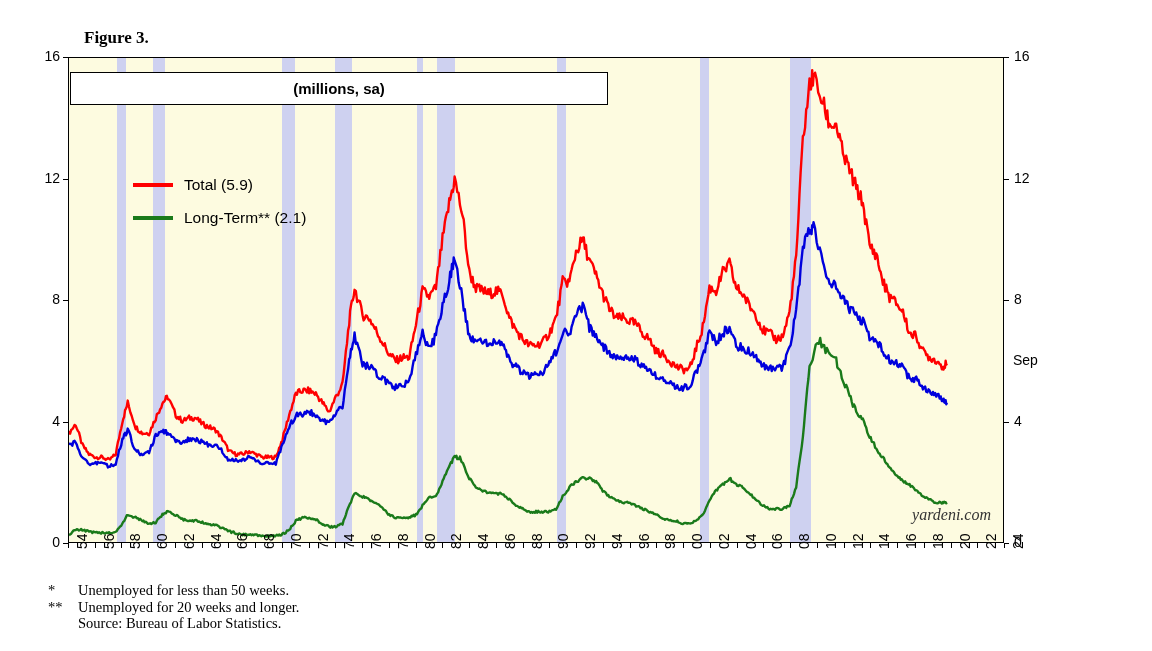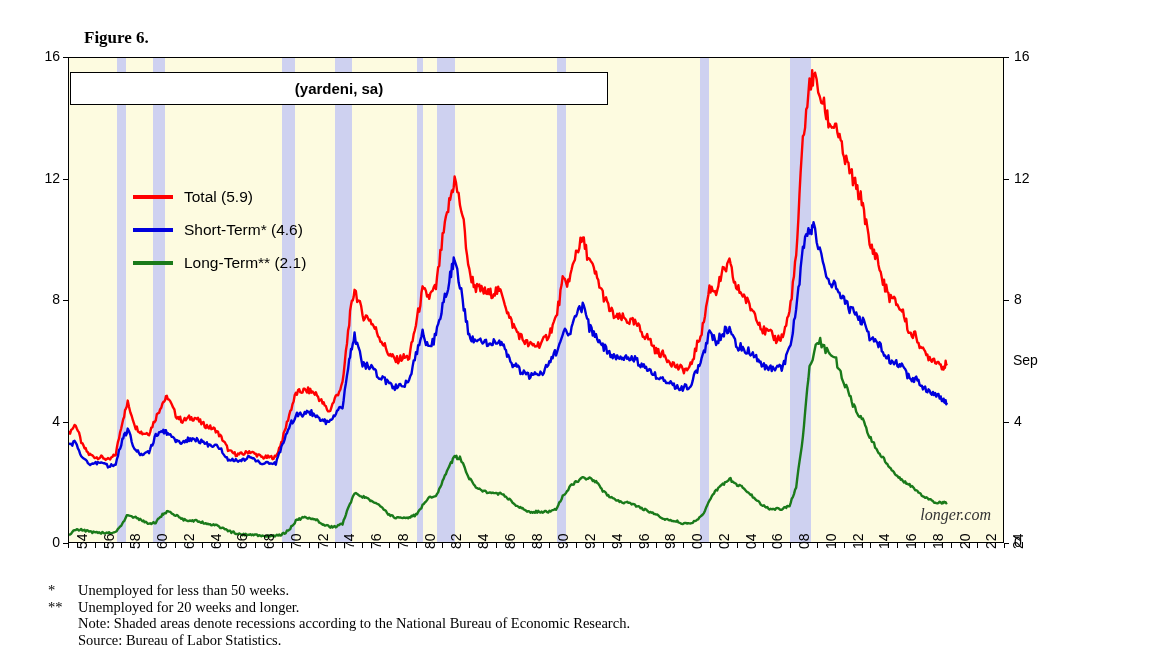--- a/index.html
+++ b/index.html
@@ -61,21 +61,21 @@
   }
   #title-box .t2 {
     font-family: "Liberation Sans", sans-serif;
     font-size: 15px;
     font-weight: bold;
     color: #000;
     margin-top: 1px;
   }
   #legend {
     position: absolute;
-    left: 133px; top: 180px;
+    left: 133px; top: 168px;
     z-index: 5;
   }
   .legend-row {
     display: flex;
     align-items: center;
     height: 33px;
   }
   .legend-swatch {
     width: 40px; height: 4px;
     margin-right: 11px;
@@ -138,54 +138,50 @@
     width: 30px;
     flex: 0 0 30px;
     text-align: left;
     padding-left: 4px;
   }
   .fn-text { flex: 1; }
 </style>
 </head>
 <body>
 
-<div id="figure-label">Figure 6.</div>
+<div id="figure-label">Figure 3.</div>
 
 <div id="plot-area">
   <div id="recession-bands">
       <div class="recession" style="left: 48.1371px; width: 9.36px;"></div>
       <div class="recession" style="left: 84.24px; width: 12.0343px;"></div>
       <div class="recession" style="left: 212.606px; width: 13.3714px;"></div>
       <div class="recession" style="left: 266.091px; width: 17.3829px;"></div>
       <div class="recession" style="left: 347.657px; width: 6.68571px;"></div>
       <div class="recession" style="left: 367.714px; width: 18.72px;"></div>
       <div class="recession" style="left: 488.057px; width: 9.36px;"></div>
       <div class="recession" style="left: 631.131px; width: 9.36px;"></div>
       <div class="recession" style="left: 720.72px; width: 21.3943px;"></div>
     </div>
   <svg class="series" id="series-svg" preserveAspectRatio="none" viewBox="0 0 936 486">
       <polyline points="0.00,374.62 1.11,377.29 2.23,373.32 3.34,372.73 4.46,370.81 5.57,368.41 6.69,369.28 7.80,371.95 8.91,374.43 10.03,375.93 11.14,380.24 12.26,386.68 13.37,386.68 14.49,388.99 15.60,392.08 16.71,391.62 17.83,395.14 18.94,395.83 20.06,398.60 21.17,397.42 22.29,398.71 23.40,398.82 24.51,400.24 25.63,401.81 26.74,401.58 27.86,400.97 28.97,402.82 30.09,402.22 31.20,401.25 32.31,399.13 33.43,400.11 34.54,402.25 35.66,402.27 36.77,403.57 37.89,402.70 39.00,401.73 40.11,402.47 41.23,403.08 42.34,400.97 43.46,400.59 44.57,398.29 45.69,399.10 46.80,399.02 47.91,391.54 49.03,385.48 50.14,382.21 51.26,375.57 52.37,371.89 53.49,366.56 54.38,362.55 55.27,360.58 56.16,353.59 57.05,352.03 57.94,349.89 58.83,343.98 60.17,350.48 61.51,355.97 62.85,359.50 64.18,364.24 65.52,368.26 66.86,372.70 67.97,370.02 69.09,375.01 70.20,375.65 71.31,376.70 72.43,375.16 73.54,377.89 74.66,377.19 75.77,377.48 76.89,377.29 78.00,376.61 79.11,378.22 80.23,378.92 81.34,375.64 82.46,371.11 83.57,370.84 84.69,365.51 85.80,365.69 86.91,363.96 88.03,357.62 89.14,356.79 90.26,356.26 91.37,352.66 92.49,351.26 93.60,347.04 94.49,345.36 95.38,345.14 96.27,343.59 97.17,339.52 98.06,339.20 98.95,342.50 100.29,343.05 101.62,344.82 102.96,347.62 104.30,350.87 105.63,352.93 106.97,360.41 108.09,361.91 109.20,360.51 110.31,362.75 111.43,360.12 112.54,365.76 113.66,366.29 114.77,364.01 115.89,361.37 117.00,363.83 118.11,362.08 119.23,360.79 120.34,359.02 121.46,363.06 122.57,360.69 123.69,363.94 124.80,364.03 125.91,361.47 127.03,361.70 128.14,362.65 129.26,361.24 130.37,365.03 131.49,362.89 132.60,367.74 133.71,366.17 134.83,365.58 135.94,370.58 137.06,371.62 138.17,368.38 139.29,371.06 140.40,372.05 141.51,368.88 142.63,372.75 143.74,372.43 144.86,371.03 145.97,371.74 147.09,375.99 148.20,374.80 149.31,375.13 150.43,379.86 151.54,378.25 152.66,379.71 153.77,384.11 154.89,385.01 156.00,385.58 157.11,387.65 158.23,389.29 159.34,394.56 160.46,393.98 161.57,394.05 162.69,394.19 163.80,396.00 164.91,396.97 166.03,395.83 167.14,399.79 168.26,399.53 169.37,397.10 170.49,397.83 171.60,396.39 172.71,396.17 173.83,397.82 174.94,398.37 176.06,397.56 177.17,394.78 178.29,395.69 179.40,397.07 180.51,394.81 181.63,396.67 182.74,396.07 183.86,395.50 184.97,395.93 186.09,397.39 187.20,397.24 188.31,400.26 189.43,398.08 190.54,398.05 191.66,398.80 192.77,400.45 193.89,400.45 195.00,402.14 196.11,401.37 197.23,399.18 198.34,401.53 199.46,399.18 200.57,401.08 201.69,400.20 202.80,399.72 203.91,402.82 205.03,402.51 206.14,399.43 207.26,400.12 208.37,398.08 209.49,396.33 210.60,391.38 211.71,390.17 212.83,385.48 213.94,384.57 215.06,376.44 216.17,374.00 217.29,371.56 218.40,364.98 219.51,364.33 220.63,358.61 221.74,354.40 222.86,353.27 223.97,347.66 225.09,345.05 226.20,338.35 227.31,336.25 228.43,338.17 229.54,333.60 230.66,332.52 231.77,335.64 232.89,336.15 234.00,336.04 235.11,332.01 236.23,332.14 237.34,333.52 238.46,335.95 239.57,330.84 240.69,336.70 241.80,332.20 242.91,336.05 244.03,334.81 245.14,336.23 246.26,338.04 247.37,335.61 248.49,338.83 249.60,340.22 250.71,344.43 251.83,343.25 252.94,342.68 254.06,346.92 255.17,345.67 256.29,348.96 257.40,349.45 258.51,352.96 259.63,354.78 260.74,354.79 261.86,354.41 262.97,350.87 264.09,347.02 265.20,345.89 266.31,341.67 267.43,338.89 268.54,338.23 269.66,338.71 270.77,335.10 271.89,333.15 273.00,328.39 274.11,324.98 275.23,317.10 276.34,306.13 277.46,293.95 278.57,287.11 279.69,273.48 280.80,268.72 281.69,253.82 282.58,248.37 283.47,243.77 284.37,243.54 285.26,239.85 286.15,232.77 287.49,234.14 288.82,245.06 290.16,243.44 291.50,244.14 292.83,249.34 294.17,258.30 295.29,263.51 296.40,261.66 297.51,258.54 298.63,258.90 299.74,261.69 300.86,263.67 301.97,262.90 303.09,267.40 304.20,267.18 305.31,269.39 306.43,271.87 307.54,270.43 308.66,276.03 309.77,279.70 310.89,280.53 312.00,284.90 313.11,284.85 314.23,287.52 315.34,288.78 316.46,286.36 317.57,291.33 318.69,295.01 319.80,297.87 320.91,298.76 322.03,297.15 323.14,299.54 324.26,297.48 325.37,299.86 326.49,302.22 327.60,305.28 328.71,299.32 329.83,306.52 330.94,303.91 332.06,298.64 333.17,304.01 334.29,302.34 335.40,297.51 336.51,301.06 337.63,300.16 338.74,299.02 339.86,302.95 340.97,302.02 342.09,293.21 343.20,285.75 344.31,284.47 345.43,277.32 346.54,273.62 347.66,268.59 348.77,260.43 349.89,251.58 351.00,254.76 352.11,248.87 353.23,235.40 354.34,229.25 355.46,231.41 356.57,231.23 357.69,233.84 358.80,239.58 359.91,237.90 361.03,241.88 362.14,236.09 363.26,234.49 364.37,233.72 365.49,230.34 366.60,228.04 367.71,232.10 368.83,219.68 369.94,210.21 371.06,208.86 372.17,192.72 373.29,192.61 374.40,175.86 375.51,175.41 376.63,164.73 377.74,158.92 378.86,154.85 379.97,154.78 381.09,140.67 381.98,142.45 382.87,137.29 383.76,132.89 384.65,134.50 385.54,129.69 386.43,119.05 387.77,124.72 389.11,134.68 390.45,135.38 391.78,147.67 393.12,154.01 394.46,158.85 395.57,162.16 396.69,173.91 397.80,190.78 398.91,197.98 400.03,207.50 401.14,211.54 402.26,218.24 403.37,225.33 404.49,219.85 405.60,230.03 406.71,228.24 407.83,234.91 408.94,226.92 410.06,228.94 411.17,227.45 412.29,234.22 413.40,228.96 414.51,232.63 415.63,236.57 416.74,230.32 417.86,236.37 418.97,236.91 420.09,232.20 421.20,237.22 422.31,231.66 423.43,241.13 424.54,240.51 425.66,237.24 426.77,238.58 427.89,230.39 429.00,236.71 430.11,229.64 431.23,233.69 432.34,232.30 433.46,236.04 434.57,240.04 435.69,243.94 436.80,248.12 437.91,251.70 439.03,256.38 440.14,255.64 441.26,260.82 442.37,260.13 443.49,262.88 444.60,270.85 445.71,267.14 446.83,270.63 447.94,272.34 449.06,275.24 450.17,275.58 451.29,282.24 452.40,277.00 453.51,277.68 454.63,283.08 455.74,284.68 456.86,287.18 457.97,283.26 459.09,283.27 460.20,289.38 461.31,287.39 462.43,285.27 463.54,286.29 464.66,288.34 465.77,287.32 466.89,289.78 468.00,289.47 469.11,289.47 470.23,285.52 471.34,291.06 472.46,288.00 473.57,285.10 474.69,282.46 475.80,279.73 476.91,279.83 478.03,278.07 479.14,283.37 480.26,281.53 481.37,278.78 482.49,271.62 483.60,275.74 484.71,268.00 485.83,264.93 486.94,261.61 488.06,259.09 489.17,257.89 490.29,244.77 491.40,248.04 492.51,233.06 493.63,228.02 494.74,219.16 495.86,221.02 496.97,221.85 498.09,225.53 499.20,229.60 500.31,222.42 501.43,224.16 502.54,216.83 503.66,212.35 504.77,207.40 505.89,204.84 507.00,202.70 508.11,193.39 509.23,193.65 510.34,195.07 511.46,190.91 512.57,180.32 513.69,184.72 514.80,180.49 515.91,180.18 517.03,191.62 518.14,187.79 519.26,202.64 520.37,200.98 521.49,201.36 522.60,203.50 523.71,205.06 524.83,206.83 525.94,210.14 527.06,216.39 528.17,214.38 529.29,220.86 530.40,222.83 531.51,230.62 532.63,230.92 533.74,231.70 534.86,233.70 535.97,244.51 537.09,241.99 538.20,240.26 539.31,244.35 540.43,246.48 541.54,254.14 542.66,253.90 543.77,250.81 544.89,253.81 546.00,261.11 547.11,259.73 548.23,260.05 549.34,256.84 550.46,261.88 551.57,256.53 552.69,260.52 553.80,263.18 554.91,256.48 556.03,260.59 557.14,261.48 558.26,262.84 559.37,265.88 560.49,265.88 561.60,267.06 562.71,261.67 563.83,261.95 564.94,261.16 566.06,267.58 567.17,262.70 568.29,265.96 569.40,268.91 570.51,266.49 571.63,268.19 572.74,274.31 573.86,275.10 574.97,279.95 576.09,279.89 577.20,282.19 578.31,279.88 579.43,277.13 580.54,282.55 581.66,282.42 582.77,282.14 583.89,288.36 585.00,289.24 586.11,288.89 587.23,296.58 588.34,291.06 589.46,296.53 590.57,292.24 591.69,299.87 592.80,300.28 593.91,295.70 595.03,293.67 596.14,299.64 597.26,298.78 598.37,302.02 599.49,305.33 600.60,303.87 601.71,305.20 602.83,308.16 603.94,309.73 605.06,305.55 606.17,305.97 607.29,310.09 608.40,310.76 609.51,307.90 610.63,312.87 611.74,311.00 612.86,308.05 613.97,309.36 615.09,312.50 616.20,316.58 617.31,312.15 618.43,311.81 619.54,313.52 620.66,311.73 621.77,309.93 622.89,305.62 624.00,307.31 625.11,303.01 626.23,302.02 627.34,291.97 628.46,294.22 629.57,283.79 630.69,284.90 631.80,284.09 632.91,279.54 634.03,277.96 635.14,266.28 636.26,265.20 637.37,259.24 638.49,249.47 639.60,243.95 640.71,237.99 641.83,228.39 642.94,235.55 644.06,229.66 645.17,233.91 646.29,234.47 647.40,234.06 648.51,238.02 649.63,233.35 650.74,229.12 651.86,219.94 652.97,223.89 654.09,216.58 655.20,209.84 656.31,210.32 657.43,212.54 658.54,214.22 659.66,206.25 660.77,203.91 661.89,201.43 663.00,206.63 664.11,209.88 665.23,220.25 666.34,225.43 667.46,224.85 668.57,231.22 669.69,232.52 670.80,228.21 671.91,235.81 673.03,235.30 674.14,237.51 675.26,239.55 676.37,237.51 677.49,240.24 678.60,246.02 679.71,240.60 680.83,243.61 681.94,247.00 683.06,253.46 684.17,252.41 685.29,253.93 686.40,254.81 687.51,257.18 688.63,262.92 689.74,265.30 690.86,267.83 691.97,265.97 693.09,272.44 694.20,272.53 695.31,276.46 696.43,269.64 697.54,277.59 698.66,271.69 699.77,272.40 700.89,273.94 702.00,273.44 703.11,272.89 704.23,273.95 705.34,278.61 706.46,283.16 707.57,279.02 708.69,286.25 709.80,283.80 710.91,278.93 712.03,282.96 713.14,283.90 714.26,277.52 715.37,280.24 716.49,276.25 717.60,269.99 718.71,268.85 719.83,260.66 720.94,259.14 722.06,254.20 723.17,244.08 724.29,241.97 725.40,224.76 726.51,219.41 727.63,204.28 728.74,198.05 729.86,181.18 730.97,161.06 732.09,135.72 733.20,114.61 734.31,97.16 735.43,78.56 736.54,76.99 737.66,70.14 738.77,51.56 739.89,49.36 741.00,35.05 742.11,20.54 742.78,24.04 743.45,31.71 744.12,27.79 744.79,12.16 745.46,27.72 746.13,18.55 747.69,14.71 749.25,21.38 750.81,34.68 752.37,38.68 753.93,45.28 755.49,45.67 756.60,39.90 757.71,54.26 758.83,61.43 759.94,52.74 761.06,69.74 762.17,66.07 763.29,68.22 764.40,69.97 765.51,69.58 766.63,70.08 767.74,65.98 768.86,66.06 769.97,74.67 771.09,79.57 772.20,76.25 773.31,82.50 774.43,83.74 775.54,96.03 776.66,99.24 777.77,106.58 778.89,98.01 780.00,103.93 781.11,105.13 782.23,115.79 783.34,112.54 784.46,111.64 785.57,127.71 786.69,120.83 787.80,120.21 788.91,131.47 790.03,127.64 791.14,141.86 792.26,141.54 793.37,133.86 794.49,147.80 795.60,145.69 796.71,152.52 797.83,166.82 798.94,162.09 800.06,169.87 801.17,176.92 802.29,187.52 803.40,190.94 804.51,187.40 805.63,196.64 806.74,192.40 807.86,201.79 808.97,196.11 810.09,198.59 811.20,207.82 812.31,212.89 813.43,214.75 814.54,220.57 815.66,227.71 816.77,222.56 817.89,234.55 819.00,227.58 820.11,234.74 821.23,236.00 822.34,245.03 823.46,237.92 824.57,240.83 825.69,241.18 826.80,239.67 827.91,241.32 829.03,248.01 830.14,247.59 831.26,249.94 832.37,252.72 833.49,252.62 834.60,254.52 835.71,252.57 836.83,260.12 837.94,264.49 839.06,261.76 840.17,272.98 841.29,275.92 842.40,275.75 843.51,275.72 844.63,279.66 845.74,281.07 846.86,275.07 847.97,274.53 849.09,280.32 850.20,285.77 851.31,286.01 852.43,291.26 853.54,290.00 854.66,291.19 855.77,290.75 856.89,292.77 858.00,294.63 859.11,298.26 860.23,297.67 861.34,303.46 862.46,300.19 863.57,303.54 864.69,305.04 865.80,302.31 866.91,301.86 868.03,306.46 869.14,306.99 870.26,305.16 871.37,305.20 872.49,307.62 873.60,307.80 874.71,312.61 875.83,310.23 876.50,312.89 877.17,309.62 877.83,311.09 878.50,304.00 879.17,307.95 879.84,306.79" fill="none" stroke="#ff0000" stroke-width="2.4" stroke-linejoin="round"></polyline>
       <polyline points="0.00,386.94 1.11,387.68 2.23,387.38 3.34,389.37 4.46,384.89 5.57,384.39 6.69,386.27 7.80,388.15 8.91,392.02 10.03,393.99 11.14,397.57 12.26,399.92 13.37,401.08 14.49,402.09 15.60,402.62 16.71,403.38 17.83,404.45 18.94,406.85 20.06,407.86 21.17,408.73 22.29,407.73 23.40,407.18 24.51,407.39 25.63,406.84 26.74,405.62 27.86,408.05 28.97,405.75 30.09,406.20 31.20,406.52 32.31,406.00 33.43,406.44 34.54,406.97 35.66,406.90 36.77,407.69 37.89,407.69 39.00,411.15 40.11,410.45 41.23,410.58 42.34,407.79 43.46,409.33 44.57,409.67 45.69,408.29 46.80,408.40 47.91,403.05 49.03,399.84 50.14,393.42 51.26,392.32 52.37,388.93 53.49,382.24 54.38,382.05 55.27,377.74 56.16,376.38 57.05,378.95 57.94,376.98 58.83,372.09 60.17,374.77 61.51,378.38 62.85,385.59 64.18,389.89 65.52,392.41 66.86,393.61 67.97,395.14 69.09,394.00 70.20,397.08 71.31,398.76 72.43,397.28 73.54,398.76 74.66,398.25 75.77,396.95 76.89,396.02 78.00,395.65 79.11,394.80 80.23,396.77 81.34,392.94 82.46,388.62 83.57,389.02 84.69,386.41 85.80,380.24 86.91,377.44 88.03,379.41 89.14,378.78 90.26,375.69 91.37,375.61 92.49,374.67 93.60,375.63 94.49,373.37 95.38,376.97 96.27,373.68 97.17,373.70 98.06,378.29 98.95,376.60 100.29,378.18 101.62,377.76 102.96,380.49 104.30,380.50 105.63,382.07 106.97,385.69 108.09,383.62 109.20,384.77 110.31,384.46 111.43,386.90 112.54,387.39 113.66,386.00 114.77,384.50 115.89,385.97 117.00,383.94 118.11,385.49 119.23,381.11 120.34,384.70 121.46,381.93 122.57,384.48 123.69,381.88 124.80,382.15 125.91,383.14 127.03,384.87 128.14,381.63 129.26,383.68 130.37,386.26 131.49,386.82 132.60,383.25 133.71,385.31 134.83,385.07 135.94,387.41 137.06,387.27 138.17,385.89 139.29,390.11 140.40,387.91 141.51,388.19 142.63,389.64 143.74,390.45 144.86,389.93 145.97,388.54 147.09,388.17 148.20,388.54 149.31,390.69 150.43,392.51 151.54,392.36 152.66,392.16 153.77,396.52 154.89,398.02 156.00,399.56 157.11,401.01 158.23,400.79 159.34,404.19 160.46,403.30 161.57,404.18 162.69,404.04 163.80,402.32 164.91,404.79 166.03,404.65 167.14,402.73 168.26,404.13 169.37,405.39 170.49,404.52 171.60,403.81 172.71,404.85 173.83,402.57 174.94,402.28 176.06,404.31 177.17,403.22 178.29,402.38 179.40,399.92 180.51,399.79 181.63,401.16 182.74,401.19 183.86,402.10 184.97,401.81 186.09,402.93 187.20,405.04 188.31,404.82 189.43,404.21 190.54,405.67 191.66,407.21 192.77,407.68 193.89,407.86 195.00,407.44 196.11,407.17 197.23,405.95 198.34,405.71 199.46,405.93 200.57,407.40 201.69,407.20 202.80,407.16 203.91,407.63 205.03,407.28 206.14,406.01 207.26,408.44 208.37,403.01 209.49,399.94 210.60,396.30 211.71,395.80 212.83,390.00 213.94,387.64 215.06,386.26 216.17,382.95 217.29,378.03 218.40,377.03 219.51,373.45 220.63,371.55 221.74,367.99 222.86,363.96 223.97,366.95 225.09,365.17 226.20,362.85 227.31,359.45 228.43,356.07 229.54,359.70 230.66,357.11 231.77,356.04 232.89,358.44 234.00,360.08 235.11,358.40 236.23,355.41 237.34,357.17 238.46,354.27 239.57,355.63 240.69,355.10 241.80,358.25 242.91,353.63 244.03,359.55 245.14,356.99 246.26,358.88 247.37,360.60 248.49,358.96 249.60,360.71 250.71,361.26 251.83,364.36 252.94,364.12 254.06,362.97 255.17,364.50 256.29,362.87 257.40,367.54 258.51,364.11 259.63,365.38 260.74,365.26 261.86,363.26 262.97,363.21 264.09,362.34 265.20,359.02 266.31,359.69 267.43,357.72 268.54,354.31 269.66,353.53 270.77,350.84 271.89,350.38 273.00,351.36 274.11,351.84 275.23,343.63 276.34,333.23 277.46,326.82 278.57,318.93 279.69,312.30 280.80,302.33 281.69,300.72 282.58,292.24 283.47,292.50 284.37,287.13 285.26,284.24 286.15,275.64 287.49,286.96 288.82,285.92 290.16,290.70 291.50,294.42 292.83,302.56 294.17,309.76 295.29,305.47 296.40,307.65 297.51,311.97 298.63,305.98 299.74,309.86 300.86,312.38 301.97,311.10 303.09,308.29 304.20,310.19 305.31,312.55 306.43,312.30 307.54,313.53 308.66,320.10 309.77,321.00 310.89,322.25 312.00,321.97 313.11,322.73 314.23,319.66 315.34,320.66 316.46,320.77 317.57,327.50 318.69,323.04 319.80,324.61 320.91,326.57 322.03,326.07 323.14,327.37 324.26,331.56 325.37,330.24 326.49,333.29 327.60,327.74 328.71,331.59 329.83,330.23 330.94,327.56 332.06,327.33 333.17,329.38 334.29,329.78 335.40,329.71 336.51,330.15 337.63,324.12 338.74,325.79 339.86,325.42 340.97,322.76 342.09,319.20 343.20,317.27 344.31,309.90 345.43,303.77 346.54,303.57 347.66,295.39 348.77,297.31 349.89,288.32 351.00,288.34 352.11,283.28 353.23,279.45 354.34,272.78 355.46,279.27 356.57,283.33 357.69,288.16 358.80,285.38 359.91,288.98 361.03,289.02 362.14,289.14 363.26,289.35 364.37,282.08 365.49,287.78 366.60,277.01 367.71,278.23 368.83,269.95 369.94,267.24 371.06,263.12 372.17,261.90 373.29,256.88 374.40,245.91 375.51,245.00 376.63,236.64 377.74,239.74 378.86,236.60 379.97,232.46 381.09,225.04 381.98,214.67 382.87,219.97 383.76,206.91 384.65,212.01 385.54,200.31 386.43,203.56 387.77,207.58 389.11,211.73 390.45,225.23 391.78,231.50 393.12,231.19 394.46,242.16 395.57,253.58 396.69,252.29 397.80,264.95 398.91,264.38 400.03,277.37 401.14,277.16 402.26,281.85 403.37,284.48 404.49,279.67 405.60,285.59 406.71,282.63 407.83,283.82 408.94,284.39 410.06,283.13 411.17,282.75 412.29,281.76 413.40,285.03 414.51,286.77 415.63,285.65 416.74,283.34 417.86,282.94 418.97,289.19 420.09,288.72 421.20,286.83 422.31,286.53 423.43,288.15 424.54,288.23 425.66,282.44 426.77,284.55 427.89,286.78 429.00,286.84 430.11,285.81 431.23,283.67 432.34,288.30 433.46,285.25 434.57,288.40 435.69,287.66 436.80,292.18 437.91,293.29 439.03,299.94 440.14,298.00 441.26,300.60 442.37,304.96 443.49,306.20 444.60,310.43 445.71,308.29 446.83,309.20 447.94,306.77 449.06,310.00 450.17,308.80 451.29,310.71 452.40,317.32 453.51,316.25 454.63,317.40 455.74,313.77 456.86,315.48 457.97,317.63 459.09,315.98 460.20,316.45 461.31,322.10 462.43,320.76 463.54,316.42 464.66,318.12 465.77,317.88 466.89,315.54 468.00,317.45 469.11,317.37 470.23,318.35 471.34,318.36 472.46,314.85 473.57,316.50 474.69,318.30 475.80,316.50 476.91,312.09 478.03,308.23 479.14,309.93 480.26,308.61 481.37,304.41 482.49,305.49 483.60,300.29 484.71,301.51 485.83,296.35 486.94,293.35 488.06,298.70 489.17,295.18 490.29,291.05 491.40,287.25 492.51,284.66 493.63,281.26 494.74,277.93 495.86,274.34 496.97,271.83 498.09,273.43 499.20,276.24 500.31,278.52 501.43,277.07 502.54,277.27 503.66,269.99 504.77,266.43 505.89,262.52 507.00,259.29 508.11,259.52 509.23,256.39 510.34,251.48 511.46,249.18 512.57,252.21 513.69,255.26 514.80,245.79 515.91,248.55 517.03,252.49 518.14,257.82 519.26,261.70 520.37,262.60 521.49,274.95 522.60,268.18 523.71,270.74 524.83,278.77 525.94,274.43 527.06,280.05 528.17,277.35 529.29,282.39 530.40,285.35 531.51,283.34 532.63,286.29 533.74,288.09 534.86,286.66 535.97,293.97 537.09,287.88 538.20,289.75 539.31,296.82 540.43,294.83 541.54,294.24 542.66,300.21 543.77,298.30 544.89,301.49 546.00,297.32 547.11,299.47 548.23,302.61 549.34,298.55 550.46,301.28 551.57,301.96 552.69,299.72 553.80,302.40 554.91,301.05 556.03,303.11 557.14,299.98 558.26,298.58 559.37,302.05 560.49,300.73 561.60,303.61 562.71,303.23 563.83,299.49 564.94,302.90 566.06,304.65 567.17,299.40 568.29,302.51 569.40,301.40 570.51,308.84 571.63,308.49 572.74,310.45 573.86,306.81 574.97,309.88 576.09,307.63 577.20,311.10 578.31,310.09 579.43,314.08 580.54,313.79 581.66,312.33 582.77,312.85 583.89,316.94 585.00,318.18 586.11,318.17 587.23,315.61 588.34,322.05 589.46,321.51 590.57,322.11 591.69,322.53 592.80,320.89 593.91,321.39 595.03,320.68 596.14,324.16 597.26,323.77 598.37,326.46 599.49,326.33 600.60,326.27 601.71,326.70 602.83,324.51 603.94,326.26 605.06,328.42 606.17,326.92 607.29,332.14 608.40,331.48 609.51,328.51 610.63,331.77 611.74,333.41 612.86,332.95 613.97,329.62 615.09,334.13 616.20,330.72 617.31,327.70 618.43,328.22 619.54,332.64 620.66,332.51 621.77,330.96 622.89,329.97 624.00,327.95 625.11,323.75 626.23,318.08 627.34,315.03 628.46,313.84 629.57,316.11 630.69,308.43 631.80,309.16 632.91,306.13 634.03,301.09 635.14,297.28 636.26,293.76 637.37,295.39 638.49,286.07 639.60,286.45 640.71,276.34 641.83,273.53 642.94,275.26 644.06,276.94 645.17,283.10 646.29,278.34 647.40,283.20 648.51,288.17 649.63,284.76 650.74,286.23 651.86,276.92 652.97,283.33 654.09,278.45 655.20,277.31 656.31,279.55 657.43,269.82 658.54,270.60 659.66,276.38 660.77,275.77 661.89,269.97 663.00,273.89 664.11,277.47 665.23,278.09 666.34,280.39 667.46,282.27 668.57,289.98 669.69,290.83 670.80,293.72 671.91,292.61 673.03,286.30 674.14,293.73 675.26,290.18 676.37,292.57 677.49,295.85 678.60,296.82 679.71,296.50 680.83,290.65 681.94,297.32 683.06,298.67 684.17,297.62 685.29,295.53 686.40,300.41 687.51,299.73 688.63,298.28 689.74,304.63 690.86,302.77 691.97,305.44 693.09,304.84 694.20,309.74 695.31,308.95 696.43,306.57 697.54,312.70 698.66,308.55 699.77,311.08 700.89,313.38 702.00,310.27 703.11,308.77 704.23,314.41 705.34,310.02 706.46,312.07 707.57,313.68 708.69,311.07 709.80,309.04 710.91,309.80 712.03,308.14 713.14,309.05 714.26,314.07 715.37,309.10 716.49,304.22 717.60,307.31 718.71,298.21 719.83,295.32 720.94,292.55 722.06,290.05 723.17,288.20 724.29,282.43 725.40,276.17 726.51,263.17 727.63,260.53 728.74,252.22 729.86,240.74 730.97,230.04 732.09,227.56 733.20,210.58 734.31,200.52 735.43,189.60 736.54,190.74 737.66,179.51 738.77,177.04 739.89,178.45 741.00,170.79 742.11,176.25 742.78,176.11 743.45,172.72 744.12,176.91 744.79,167.90 745.46,169.93 746.13,164.95 747.69,171.10 749.25,184.91 750.81,191.84 752.37,190.25 753.93,196.29 755.49,204.80 756.60,208.49 757.71,213.62 758.83,219.50 759.94,221.31 761.06,221.99 762.17,226.78 763.29,227.28 764.40,230.23 765.51,227.26 766.63,223.66 767.74,225.54 768.86,231.65 769.97,232.52 771.09,235.35 772.20,235.69 773.31,241.03 774.43,241.20 775.54,238.76 776.66,239.62 777.77,246.80 778.89,243.78 780.00,244.47 781.11,251.40 782.23,256.03 783.34,250.08 784.46,250.30 785.57,250.47 786.69,255.06 787.80,257.69 788.91,255.45 790.03,259.30 791.14,262.96 792.26,259.61 793.37,267.16 794.49,267.53 795.60,260.72 796.71,263.41 797.83,267.37 798.94,271.08 800.06,274.39 801.17,274.93 802.29,283.42 803.40,282.47 804.51,281.53 805.63,280.43 806.74,284.62 807.86,282.34 808.97,284.44 810.09,286.03 811.20,290.41 812.31,285.33 813.43,286.85 814.54,294.54 815.66,295.40 816.77,298.91 817.89,298.74 819.00,301.63 820.11,301.46 821.23,298.55 822.34,306.25 823.46,306.98 824.57,303.83 825.69,305.23 826.80,307.63 827.91,305.57 829.03,303.42 830.14,309.41 831.26,310.31 832.37,307.47 833.49,309.66 834.60,306.76 835.71,308.99 836.83,311.08 837.94,312.28 839.06,314.65 840.17,321.59 841.29,317.14 842.40,321.33 843.51,322.37 844.63,324.64 845.74,321.39 846.86,325.28 847.97,321.07 849.09,319.86 850.20,323.83 851.31,322.99 852.43,328.25 853.54,329.15 854.66,328.96 855.77,332.80 856.89,330.71 858.00,329.98 859.11,335.05 860.23,335.69 861.34,332.72 862.46,333.95 863.57,336.89 864.69,338.24 865.80,335.27 866.91,338.49 868.03,336.36 869.14,340.03 870.26,337.67 871.37,337.39 872.49,341.94 873.60,339.83 874.71,344.43 875.83,344.14 876.50,342.03 877.17,345.74 877.83,346.25 878.50,343.63 879.17,347.71 879.84,346.27" fill="none" stroke="#0000dd" stroke-width="2.4" stroke-linejoin="round"></polyline>
       <polyline points="0.00,479.21 1.11,478.33 2.23,477.67 3.34,475.89 4.46,474.38 5.57,474.22 6.69,474.12 7.80,473.22 8.91,473.47 10.03,474.49 11.14,473.93 12.26,472.93 13.37,474.50 14.49,474.35 15.60,473.80 16.71,475.56 17.83,474.23 18.94,474.45 20.06,475.51 21.17,475.22 22.29,475.32 23.40,476.97 24.51,475.53 25.63,475.99 26.74,476.26 27.86,475.89 28.97,476.96 30.09,476.28 31.20,477.03 32.31,477.59 33.43,475.87 34.54,476.92 35.66,477.48 36.77,477.05 37.89,476.46 39.00,477.05 40.11,476.11 41.23,477.33 42.34,477.04 43.46,477.10 44.57,476.34 45.69,476.17 46.80,475.71 47.91,474.97 49.03,472.81 50.14,471.77 51.26,470.45 52.37,469.68 53.49,467.43 54.38,465.72 55.27,465.22 56.16,463.26 57.05,461.21 57.94,459.16 58.83,458.97 60.17,459.42 61.51,459.84 62.85,460.12 64.18,461.63 65.52,460.97 66.86,460.67 67.97,462.16 69.09,462.03 70.20,463.82 71.31,462.67 72.43,463.94 73.54,465.13 74.66,464.43 75.77,466.29 76.89,465.65 78.00,466.55 79.11,467.82 80.23,467.62 81.34,467.20 82.46,467.95 83.57,467.20 84.69,466.03 85.80,467.28 86.91,467.19 88.03,464.66 89.14,462.74 90.26,462.14 91.37,460.84 92.49,460.78 93.60,457.66 94.49,458.58 95.38,457.25 96.27,456.88 97.17,457.15 98.06,455.14 98.95,454.94 100.29,455.45 101.62,455.82 102.96,457.49 104.30,457.91 105.63,459.19 106.97,459.64 108.09,458.77 109.20,459.57 110.31,461.22 111.43,461.49 112.54,462.74 113.66,462.30 114.77,464.49 115.89,462.95 117.00,464.10 118.11,464.52 119.23,464.94 120.34,464.92 121.46,464.33 122.57,465.02 123.69,464.06 124.80,465.56 125.91,464.00 127.03,463.89 128.14,464.34 129.26,465.76 130.37,465.46 131.49,466.12 132.60,466.80 133.71,465.44 134.83,467.47 135.94,467.59 137.06,467.07 138.17,467.95 139.29,467.65 140.40,468.27 141.51,468.18 142.63,469.21 143.74,468.96 144.86,468.21 145.97,469.21 147.09,468.52 148.20,468.92 149.31,469.69 150.43,470.47 151.54,472.09 152.66,472.09 153.77,471.63 154.89,471.89 156.00,473.26 157.11,473.11 158.23,473.70 159.34,475.26 160.46,474.64 161.57,474.71 162.69,476.92 163.80,475.82 164.91,475.37 166.03,477.37 167.14,477.95 168.26,478.03 169.37,478.10 170.49,477.36 171.60,477.95 172.71,478.53 173.83,479.28 174.94,477.73 176.06,479.25 177.17,477.80 178.29,479.38 179.40,478.57 180.51,478.81 181.63,478.18 182.74,479.15 183.86,478.42 184.97,479.20 186.09,478.40 187.20,478.35 188.31,478.43 189.43,479.97 190.54,479.14 191.66,479.54 192.77,480.23 193.89,479.53 195.00,479.81 196.11,480.14 197.23,480.54 198.34,480.65 199.46,479.13 200.57,480.61 201.69,480.24 202.80,479.65 203.91,480.14 205.03,479.26 206.14,480.56 207.26,479.65 208.37,478.79 209.49,479.60 210.60,478.41 211.71,479.59 212.83,479.29 213.94,477.38 215.06,476.77 216.17,477.67 217.29,477.12 218.40,474.31 219.51,474.62 220.63,473.79 221.74,473.12 222.86,469.80 223.97,469.67 225.09,468.40 226.20,467.25 227.31,464.07 228.43,463.46 229.54,463.81 230.66,462.22 231.77,463.64 232.89,462.21 234.00,460.87 235.11,461.37 236.23,460.64 237.34,461.24 238.46,462.02 239.57,462.53 240.69,461.53 241.80,462.40 242.91,463.04 244.03,462.52 245.14,463.21 246.26,463.07 247.37,464.14 248.49,463.23 249.60,464.37 250.71,466.53 251.83,466.87 252.94,467.58 254.06,468.65 255.17,468.36 256.29,469.59 257.40,469.44 258.51,468.93 259.63,469.36 260.74,470.54 261.86,471.66 262.97,470.03 264.09,471.45 265.20,470.57 266.31,469.99 267.43,471.34 268.54,470.53 269.66,468.99 270.77,468.97 271.89,467.87 273.00,467.62 274.11,468.58 275.23,464.08 276.34,461.95 277.46,458.74 278.57,454.63 279.69,451.94 280.80,449.39 281.69,447.42 282.58,446.31 283.47,443.02 284.37,440.66 285.26,438.84 286.15,437.46 287.49,436.85 288.82,437.72 290.16,438.82 291.50,439.85 292.83,440.17 294.17,441.46 295.29,439.89 296.40,441.53 297.51,441.08 298.63,441.68 299.74,442.17 300.86,443.33 301.97,444.86 303.09,444.61 304.20,445.36 305.31,446.26 306.43,446.60 307.54,446.83 308.66,447.58 309.77,448.06 310.89,448.72 312.00,450.26 313.11,450.74 314.23,451.68 315.34,453.56 316.46,453.98 317.57,454.59 318.69,456.84 319.80,458.54 320.91,458.03 322.03,459.83 323.14,459.14 324.26,459.25 325.37,461.15 326.49,461.99 327.60,462.17 328.71,461.19 329.83,460.99 330.94,461.46 332.06,461.35 333.17,461.81 334.29,461.98 335.40,461.39 336.51,461.66 337.63,461.93 338.74,461.39 339.86,462.16 340.97,461.11 342.09,461.39 343.20,459.70 344.31,460.18 345.43,458.65 346.54,460.21 347.66,457.77 348.77,458.20 349.89,455.84 351.00,453.96 352.11,452.83 353.23,452.02 354.34,448.49 355.46,448.06 356.57,446.32 357.69,445.47 358.80,443.91 359.91,442.17 361.03,440.76 362.14,440.44 363.26,441.41 364.37,440.88 365.49,440.56 366.60,440.11 367.71,439.81 368.83,437.71 369.94,436.16 371.06,432.40 372.17,430.78 373.29,428.56 374.40,424.38 375.51,422.37 376.63,419.08 377.74,417.89 378.86,414.38 379.97,412.22 381.09,410.04 381.98,407.44 382.87,405.78 383.76,406.61 384.65,402.22 385.54,400.77 386.43,399.63 387.33,400.75 388.22,399.31 389.11,402.81 390.00,402.41 390.89,402.65 391.78,400.23 393.34,405.52 394.90,406.88 396.46,410.91 398.02,416.03 399.58,419.21 401.14,423.04 402.26,422.38 403.37,424.18 404.49,426.25 405.60,428.23 406.71,429.42 407.83,431.48 408.94,431.86 410.06,432.51 411.17,432.34 412.29,433.20 413.40,433.92 414.51,435.32 415.63,434.57 416.74,434.38 417.86,435.07 418.97,436.83 420.09,436.71 421.20,436.35 422.31,436.36 423.43,436.96 424.54,436.51 425.66,436.82 426.77,436.96 427.89,436.79 429.00,437.02 430.11,438.45 431.23,436.62 432.34,436.61 433.46,437.79 434.57,438.27 435.69,438.36 436.80,440.37 437.91,440.45 439.03,441.99 440.14,443.33 441.26,442.45 442.37,443.51 443.49,444.93 444.60,446.72 445.71,447.39 446.83,448.43 447.94,449.75 449.06,449.69 450.17,450.51 451.29,451.56 452.40,450.81 453.51,452.24 454.63,451.86 455.74,453.38 456.86,453.84 457.97,454.48 459.09,455.55 460.20,455.06 461.31,455.39 462.43,456.61 463.54,455.78 464.66,456.56 465.77,455.83 466.89,456.68 468.00,454.73 469.11,456.56 470.23,454.60 471.34,456.07 472.46,456.48 473.57,455.41 474.69,456.54 475.80,455.85 476.91,454.90 478.03,454.81 479.14,456.07 480.26,456.40 481.37,454.73 482.49,455.47 483.60,454.36 484.71,453.93 485.83,453.69 486.94,452.79 488.06,453.64 489.17,451.51 490.29,449.06 491.40,446.06 492.51,445.34 493.63,443.11 494.74,439.41 495.86,438.80 496.97,438.24 498.09,436.60 499.20,434.75 500.31,433.99 501.43,430.82 502.54,429.19 503.66,428.06 504.77,428.48 505.89,428.33 507.00,425.57 508.11,424.86 509.23,425.69 510.34,425.54 511.46,423.52 512.57,422.44 513.69,421.52 514.80,420.82 515.91,421.20 517.03,421.88 518.14,423.21 519.26,422.48 520.37,422.59 521.49,421.19 522.60,421.58 523.71,422.60 524.83,424.76 525.94,424.08 527.06,426.02 528.17,424.71 529.29,426.63 530.40,427.31 531.51,429.08 532.63,431.30 533.74,432.34 534.86,435.45 535.97,434.98 537.09,435.51 538.20,436.88 539.31,439.43 540.43,438.73 541.54,440.93 542.66,441.28 543.77,440.83 544.89,441.96 546.00,442.14 547.11,443.01 548.23,444.31 549.34,444.37 550.46,444.10 551.57,445.76 552.69,445.00 553.80,446.08 554.91,446.75 556.03,447.11 557.14,446.15 558.26,446.02 559.37,445.64 560.49,446.53 561.60,446.56 562.71,446.99 563.83,448.34 564.94,447.70 566.06,448.00 567.17,448.52 568.29,450.51 569.40,450.20 570.51,450.06 571.63,450.55 572.74,452.12 573.86,451.55 574.97,453.55 576.09,454.03 577.20,452.65 578.31,453.29 579.43,454.43 580.54,455.57 581.66,456.41 582.77,455.77 583.89,456.56 585.00,456.37 586.11,457.90 587.23,457.77 588.34,458.51 589.46,458.28 590.57,459.26 591.69,460.44 592.80,461.41 593.91,462.01 595.03,462.69 596.14,462.78 597.26,463.74 598.37,463.00 599.49,462.97 600.60,463.70 601.71,464.32 602.83,463.78 603.94,464.91 605.06,464.75 606.17,465.18 607.29,465.25 608.40,465.66 609.51,464.34 610.63,466.25 611.74,466.67 612.86,467.18 613.97,467.87 615.09,468.08 616.20,467.13 617.31,466.95 618.43,466.91 619.54,467.57 620.66,467.10 621.77,467.26 622.89,467.38 624.00,467.04 625.11,466.73 626.23,464.92 627.34,464.99 628.46,464.64 629.57,463.45 630.69,463.18 631.80,461.06 632.91,460.37 634.03,459.38 635.14,458.41 636.26,457.00 637.37,454.59 638.49,451.40 639.60,449.22 640.71,446.43 641.83,444.34 642.94,442.74 644.06,440.17 645.17,438.32 646.29,437.61 647.40,434.84 648.51,433.57 649.63,434.17 650.74,431.44 651.86,430.61 652.97,429.47 654.09,428.57 655.20,427.33 656.31,428.54 657.43,425.82 658.54,425.64 659.66,425.07 660.77,424.28 661.89,422.41 663.00,421.85 664.11,425.54 665.23,425.31 666.34,426.48 667.46,426.95 668.57,427.54 669.69,429.62 670.80,429.83 671.91,428.71 673.03,429.26 674.14,429.74 675.26,431.57 676.37,432.37 677.49,433.47 678.60,434.94 679.71,435.97 680.83,436.29 681.94,437.50 683.06,438.78 684.17,438.37 685.29,441.40 686.40,441.42 687.51,442.72 688.63,443.88 689.74,444.75 690.86,444.75 691.97,446.03 693.09,448.42 694.20,449.14 695.31,449.70 696.43,449.02 697.54,450.58 698.66,451.40 699.77,450.78 700.89,452.55 702.00,453.29 703.11,452.68 704.23,453.13 705.34,452.85 706.46,452.70 707.57,453.59 708.69,452.14 709.80,451.90 710.91,451.94 712.03,453.17 713.14,453.65 714.26,453.61 715.37,452.75 716.49,451.33 717.60,450.86 718.71,451.75 719.83,449.75 720.94,450.23 722.06,450.28 723.17,446.97 724.29,442.53 725.40,440.92 726.51,437.89 727.63,433.56 728.74,431.45 729.86,421.73 730.97,412.75 732.09,405.01 733.20,397.62 734.31,390.17 735.43,380.66 736.54,369.50 737.66,355.89 738.77,343.25 739.89,330.91 741.00,322.06 742.11,309.30 743.67,306.67 745.23,303.32 746.79,295.22 748.35,287.73 749.91,286.31 751.47,286.96 752.81,281.07 754.15,290.56 755.49,287.98 756.82,288.43 758.16,296.38 759.50,291.18 761.06,294.98 762.62,297.48 764.18,299.00 765.74,299.97 767.30,300.64 768.86,300.76 769.97,310.65 771.09,311.97 772.20,312.86 773.31,314.48 774.43,321.54 775.54,324.50 776.66,327.36 777.77,330.60 778.89,328.25 780.00,331.01 781.11,335.32 782.23,339.42 783.34,339.62 784.46,345.45 785.57,350.18 786.69,347.81 787.80,350.20 788.91,355.19 790.03,357.20 791.14,359.40 792.26,360.59 793.37,359.44 794.49,362.59 795.60,362.05 796.71,364.89 797.83,368.68 798.94,370.94 800.06,376.21 801.17,378.92 802.29,381.37 803.40,380.61 804.51,385.40 805.63,385.64 806.74,386.24 807.86,391.40 808.97,392.08 810.09,394.26 811.20,396.72 812.31,397.23 813.43,399.75 814.54,400.94 815.66,400.42 816.77,401.76 817.89,405.52 819.00,407.05 820.11,407.72 821.23,410.09 822.34,411.17 823.46,411.98 824.57,414.20 825.69,414.67 826.80,416.06 827.91,418.30 829.03,419.10 830.14,419.66 831.26,421.43 832.37,421.02 833.49,423.45 834.60,423.03 835.71,424.73 836.83,426.32 837.94,425.05 839.06,427.50 840.17,427.42 841.29,428.39 842.40,427.87 843.51,430.53 844.63,429.67 845.74,430.74 846.86,432.11 847.97,434.02 849.09,434.05 850.20,434.57 851.31,436.47 852.43,436.68 853.54,437.51 854.66,439.80 855.77,440.22 856.89,440.75 858.00,441.72 859.11,441.14 860.23,441.64 861.34,443.26 862.46,442.92 863.57,443.04 864.69,444.25 865.80,444.93 866.91,446.52 868.03,446.47 869.14,446.90 870.26,447.22 871.37,446.65 872.49,445.53 873.60,446.30 874.71,447.39 875.83,445.83 876.50,446.87 877.17,445.60 877.83,446.04 878.50,446.06 879.17,447.09 879.84,446.51" fill="none" stroke="#1a7a1a" stroke-width="2.4" stroke-linejoin="round"></polyline>
     </svg>
-  <div id="watermark">longer.com</div>
+  <div id="watermark">yardeni.com</div>
 </div>
 
 <div id="title-box">
-  <div class="t2">(yardeni, sa)</div>
+  <div class="t2">(millions, sa)</div>
 </div>
 
 <div id="legend">
   <div class="legend-row">
     <span class="legend-swatch" style="background:#ff0000"></span>
     <span class="legend-label">Total (5.9)</span>
-  </div>
-  <div class="legend-row">
-    <span class="legend-swatch" style="background:#0000dd"></span>
-    <span class="legend-label">Short-Term* (4.6)</span>
   </div>
   <div class="legend-row">
     <span class="legend-swatch" style="background:#1a7a1a"></span>
     <span class="legend-label">Long-Term** (2.1)</span>
   </div>
 </div>
 
 <div id="oct-annot">Sep</div>
 
 <div id="y-axis-left">
@@ -291,19 +287,15 @@
     <div class="fn-row">
       <div class="fn-mark">*</div>
       <div class="fn-text">Unemployed for less than 50 weeks.</div>
     </div>
     <div class="fn-row">
       <div class="fn-mark">**</div>
       <div class="fn-text">Unemployed for 20 weeks and longer.</div>
     </div>
     <div class="fn-row">
       <div class="fn-mark"></div>
-      <div class="fn-text">Note: Shaded areas denote recessions according to the National Bureau of Economic Research.</div>
-    </div>
-    <div class="fn-row">
-      <div class="fn-mark"></div>
       <div class="fn-text">Source: Bureau of Labor Statistics.</div>
     </div>
   </div>
 
 </body></html>

